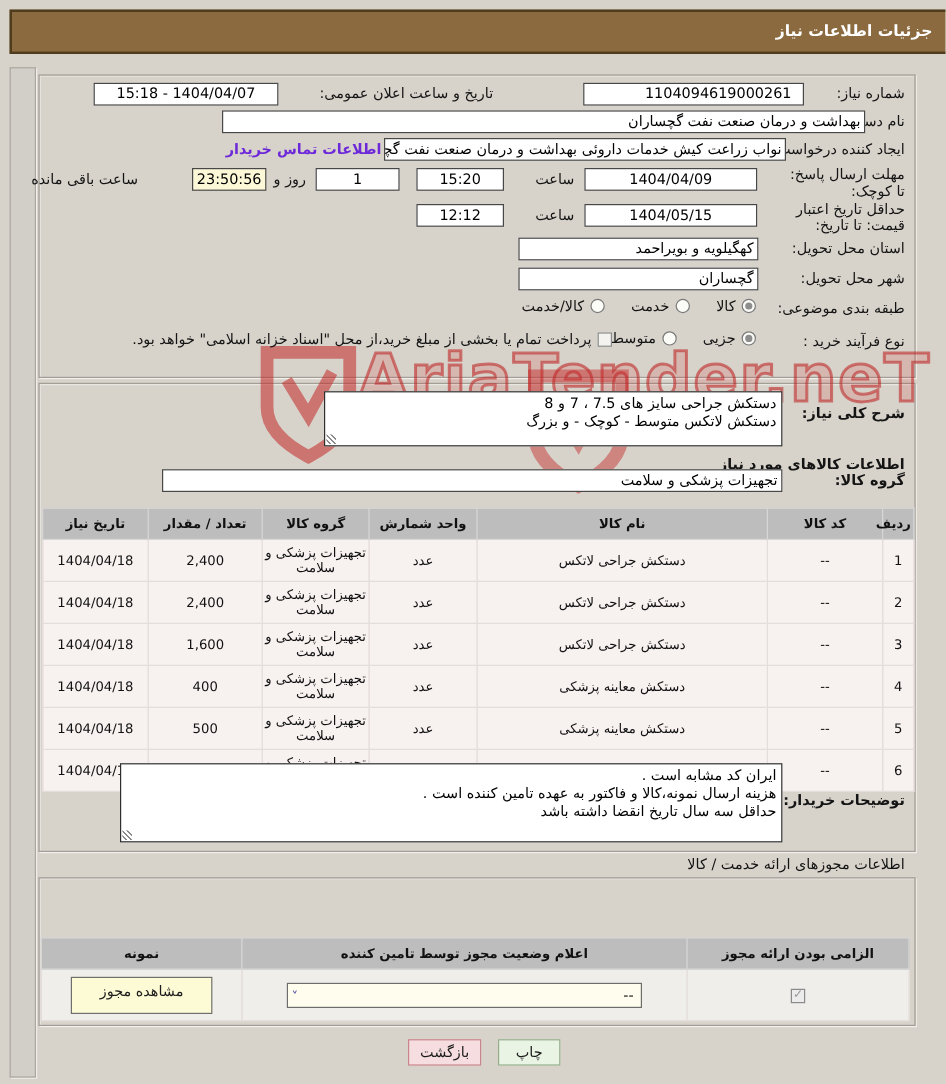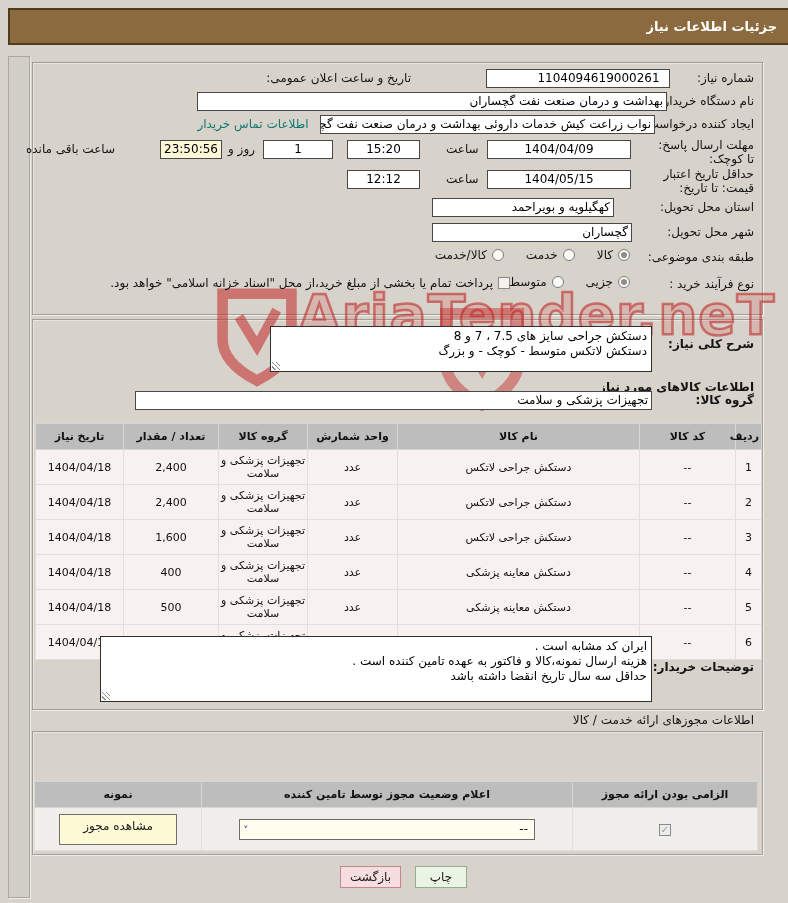--- a/index.html
+++ b/index.html
@@ -16,21 +16,21 @@
   
   .lbl{font-size:12px;color:#141414;white-space:nowrap;direction:rtl;z-index:1;}
   .lbl.b{font-weight:bold;}
   .lbl.wrap{white-space:normal;text-align:right;line-height:14px;}
   
   .field{background:#fff;border:1px solid #474747;height:19px;line-height:17px;font-size:12px;direction:rtl;
     padding:0 3px;z-index:2;box-sizing:border-box;overflow:hidden;white-space:nowrap;color:#000;}
   .field.center{text-align:center;}
   .field.right{text-align:right;}
   .field.timer{background:#fcf7d7;}
-  .link{color:#0f766e;font-size:12px;cursor:pointer;z-index:2;white-space:nowrap;}
+  .link{color:#6d28d9;font-size:12px;cursor:pointer;z-index:2;white-space:nowrap;font-weight:bold;}
   
   .optrow{display:flex;direction:rtl;align-items:center;gap:22px;z-index:1;}
   .opt{display:flex;align-items:center;gap:5px;font-size:12px;color:#141414;}
   .radio{width:12px;height:12px;border-radius:50%;border:1px solid #7a7a7a;background:#fbfbf8;display:inline-block;position:relative;box-sizing:border-box;flex:0 0 auto;}
   .radio.on::after{content:"";position:absolute;left:2px;top:2px;right:2px;bottom:2px;border-radius:50%;background:#8d8d8d;}
   .chk{width:12px;height:12px;border:1px solid #8a8a8a;background:#f4f3f0;display:inline-block;box-sizing:border-box;flex:0 0 auto;text-align:center;}
   .chk.on::after{content:"\2713";color:#9a9a9a;font-size:10px;line-height:10px;display:block;}
   
   .ta{position:absolute;border:1px solid #2f2f2f;background:#fff;font-family:"DejaVu Sans",sans-serif;font-size:12px;
     line-height:15px;direction:rtl;text-align:right;resize:none;padding:2px 4px;z-index:2;box-sizing:border-box;overflow:hidden;color:#000;}
@@ -74,44 +74,45 @@
       <path d="M8 6 H92 V62 Q92 90 50 112 Q8 90 8 62 Z" fill="none" stroke="#c42727" stroke-width="13"></path>
       <path d="M28 34 L50 70 L74 26" fill="none" stroke="#c42727" stroke-width="12"></path>
     </svg>
   </div>
 
   <div class="gbox abs" style="left:32px;top:62px;width:729px;height:251px;"></div>
 
   <div class="lbl abs" style="right:34px;top:71px;">شماره نیاز:</div>
   <div class="field center abs" style="left:486px;top:69px;width:184px;padding-left:44px;">1104094619000261</div>
   <div class="lbl abs" style="right:377px;top:71px;">تاریخ و ساعت اعلان عمومی:</div>
+  <div class="field center abs" style="left:78px;top:69px;width:154px;">1404/04/07 - 15:18</div>
 
   <div class="lbl abs" style="right:34px;top:94px;">نام دستگاه خریدار:</div>
-  <div class="field right abs" style="left:197px;top:92px;width:470px;">بهداشت و درمان صنعت نفت گچساران</div>
+  <div class="field right abs" style="left:185px;top:92px;width:536px;">بهداشت و درمان صنعت نفت گچساران</div>
 
   <div class="lbl abs" style="right:34px;top:117px;">ایجاد کننده درخواست:</div>
   <div class="field right abs" style="left:320px;top:115px;width:335px;">نواب زراعت کیش خدمات داروئی بهداشت و درمان صنعت نفت گچساران</div>
   <div class="link abs" style="left:188px;top:117px;width:130px;text-align:center;">اطلاعات تماس خریدار</div>
 
   <div class="lbl wrap abs" style="right:34px;top:138px;width:104px;">مهلت ارسال پاسخ: تا کوچک:</div>
   <div class="field center abs" style="left:487px;top:140px;width:144px;">1404/04/09</div>
   <div class="lbl abs" style="left:446px;top:142px;">ساعت</div>
   <div class="field center abs" style="left:347px;top:140px;width:73px;">15:20</div>
   <div class="field center abs" style="left:263px;top:140px;width:70px;">1</div>
   <div class="lbl abs" style="left:228px;top:142px;">روز و</div>
   <div class="field center timer abs" style="left:160px;top:140px;width:62px;">23:50:56</div>
   <div class="lbl abs" style="left:26px;top:142px;">ساعت باقی مانده</div>
 
   <div class="lbl wrap abs" style="right:34px;top:167px;width:118px;">حداقل تاریخ اعتبار قیمت: تا تاریخ:</div>
   <div class="field center abs" style="left:487px;top:170px;width:144px;">1404/05/15</div>
   <div class="lbl abs" style="left:446px;top:172px;">ساعت</div>
   <div class="field center abs" style="left:347px;top:170px;width:73px;">12:12</div>
 
   <div class="lbl abs" style="right:34px;top:200px;">استان محل تحویل:</div>
-  <div class="field right abs" style="left:432px;top:198px;width:182px;">کهگیلویه و بویراحمد</div>
+  <div class="field right abs" style="left:432px;top:198px;width:200px;">کهگیلویه و بویراحمد</div>
   <div class="lbl abs" style="right:34px;top:225px;">شهر محل تحویل:</div>
   <div class="field right abs" style="left:432px;top:223px;width:200px;">گچساران</div>
 
   <div class="lbl abs" style="right:34px;top:250px;">طبقه بندی موضوعی:</div>
   <div class="optrow abs" style="right:158px;top:248px;">
     <span class="opt">
       <span class="radio on"></span>
       <span>کالا</span>
     </span>
     <span class="opt">

